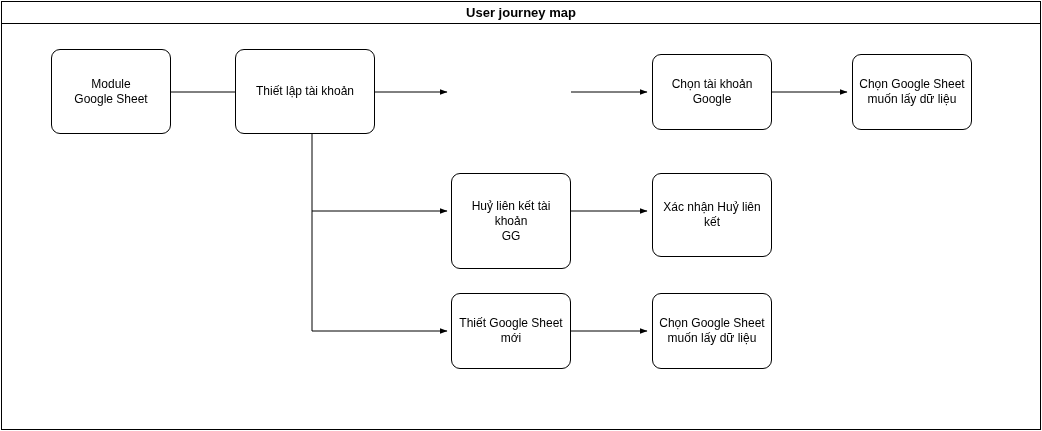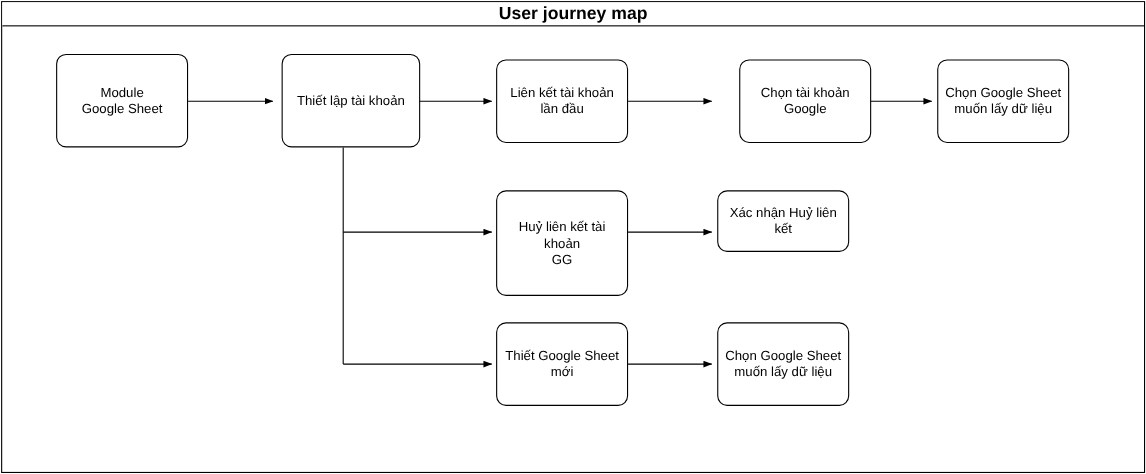--- a/index.html
+++ b/index.html
@@ -17,21 +17,21 @@
   }
 
   .titlebar {
     position: absolute;
     left: 0; top: 0; right: 0;
     height: 21px;
     border-bottom: 1px solid #000000;
     display: flex;
     align-items: center;
     justify-content: center;
-    font-size: 16px;
+    font-size: 13px;
     font-weight: bold;
     color: #000000;
     background: #ffffff;
   }
 
   svg.connectors {
     position: absolute;
     left: 0; top: 0;
     width: 1040px;
     height: 429px;
@@ -80,30 +80,28 @@
 
     <line x1="310" y1="209" x2="445" y2="209" stroke="#000000" stroke-width="1" marker-end="url(#arrow)"></line>
     <line x1="569" y1="209" x2="645" y2="209" stroke="#000000" stroke-width="1" marker-end="url(#arrow)"></line>
 
     <line x1="310" y1="329" x2="445" y2="329" stroke="#000000" stroke-width="1" marker-end="url(#arrow)"></line>
     <line x1="569" y1="329" x2="645" y2="329" stroke="#000000" stroke-width="1" marker-end="url(#arrow)"></line>
   </svg>
 
   <div class="node" style="left:49px;  top:47px;  width:120px; height:85px;">Module
 Google Sheet</div>
-  <div class="node" style="left:254px; top:47px;  width:126px; height:85px;">Thiết lập tài khoản</div>
-  <div class="node" style="left:449px; top:52px;  width:120px; height:76px;">Liên kết tài khoản
-lần đầu</div>
-  <div class="node" style="left:650px; top:52px;  width:120px; height:76px;margin-left:20px;">Chọn tài khoản
+  <div class="node" style="left:233px; top:47px;  width:140px; height:85px;">Thiết lập tài khoản</div>
+  <div class="node" style="left:650px; top:52px;  width:120px; height:76px;">Chọn tài khoản
 Google</div>
   <div class="node" style="left:850px; top:52px;  width:120px; height:76px;">Chọn Google Sheet
 muốn lấy dữ liệu</div>
 
   <div class="node" style="left:449px; top:171px; width:120px; height:96px;">Huỷ liên kết tài khoản
 GG</div>
-  <div class="node" style="left:650px; top:171px; width:120px; height:56px;">Xác nhận Huỷ liên kết</div>
+  <div class="node" style="left:650px; top:171px; width:120px; height:84px;">Xác nhận Huỷ liên kết</div>
 
   <div class="node" style="left:449px; top:291px; width:120px; height:76px;">Thiết Google Sheet
 mới</div>
   <div class="node" style="left:650px; top:291px; width:120px; height:76px;">Chọn Google Sheet
 muốn lấy dữ liệu</div>
 
 </div>
 
 </body></html>

